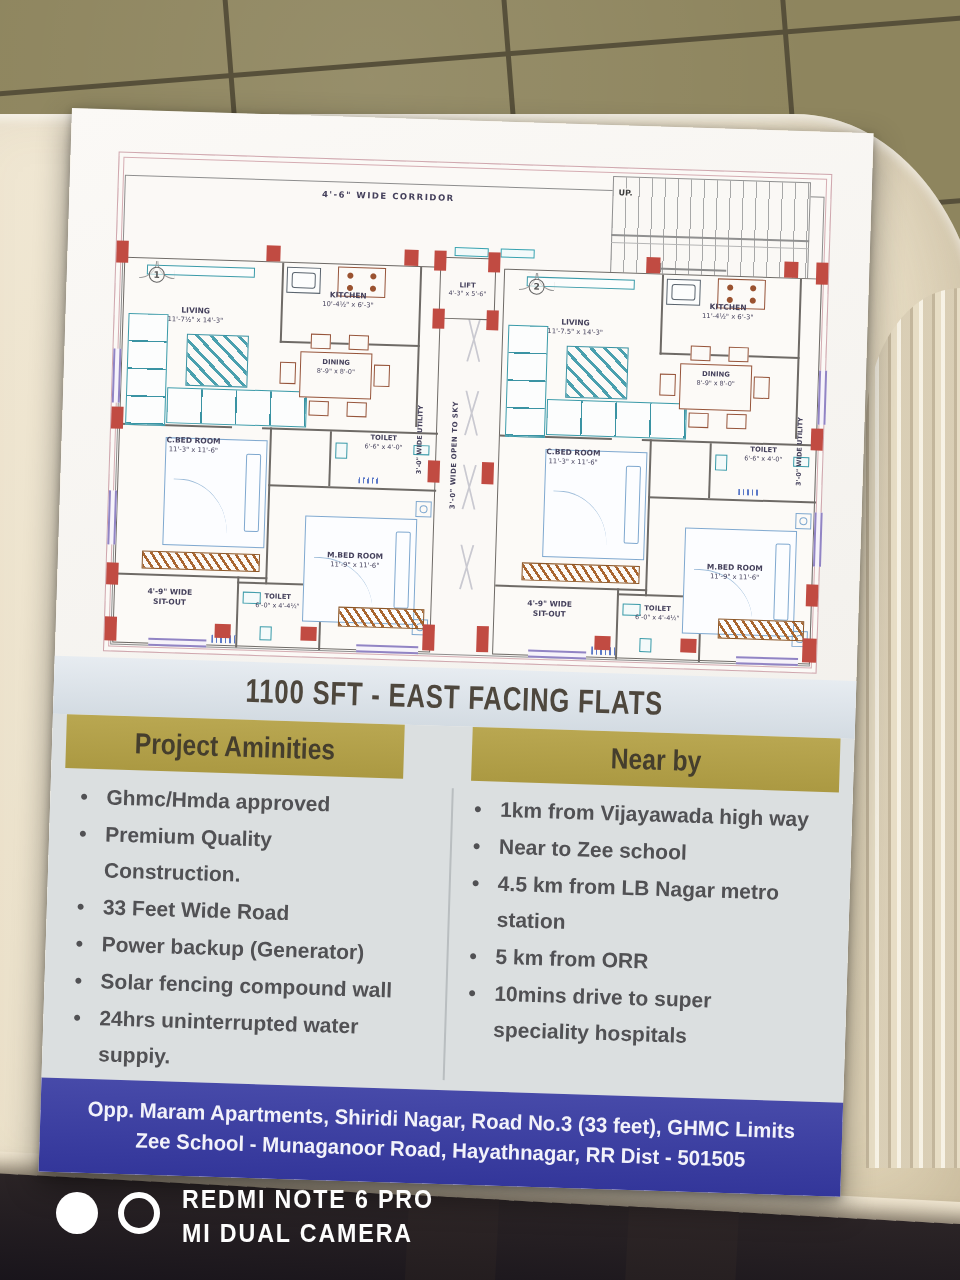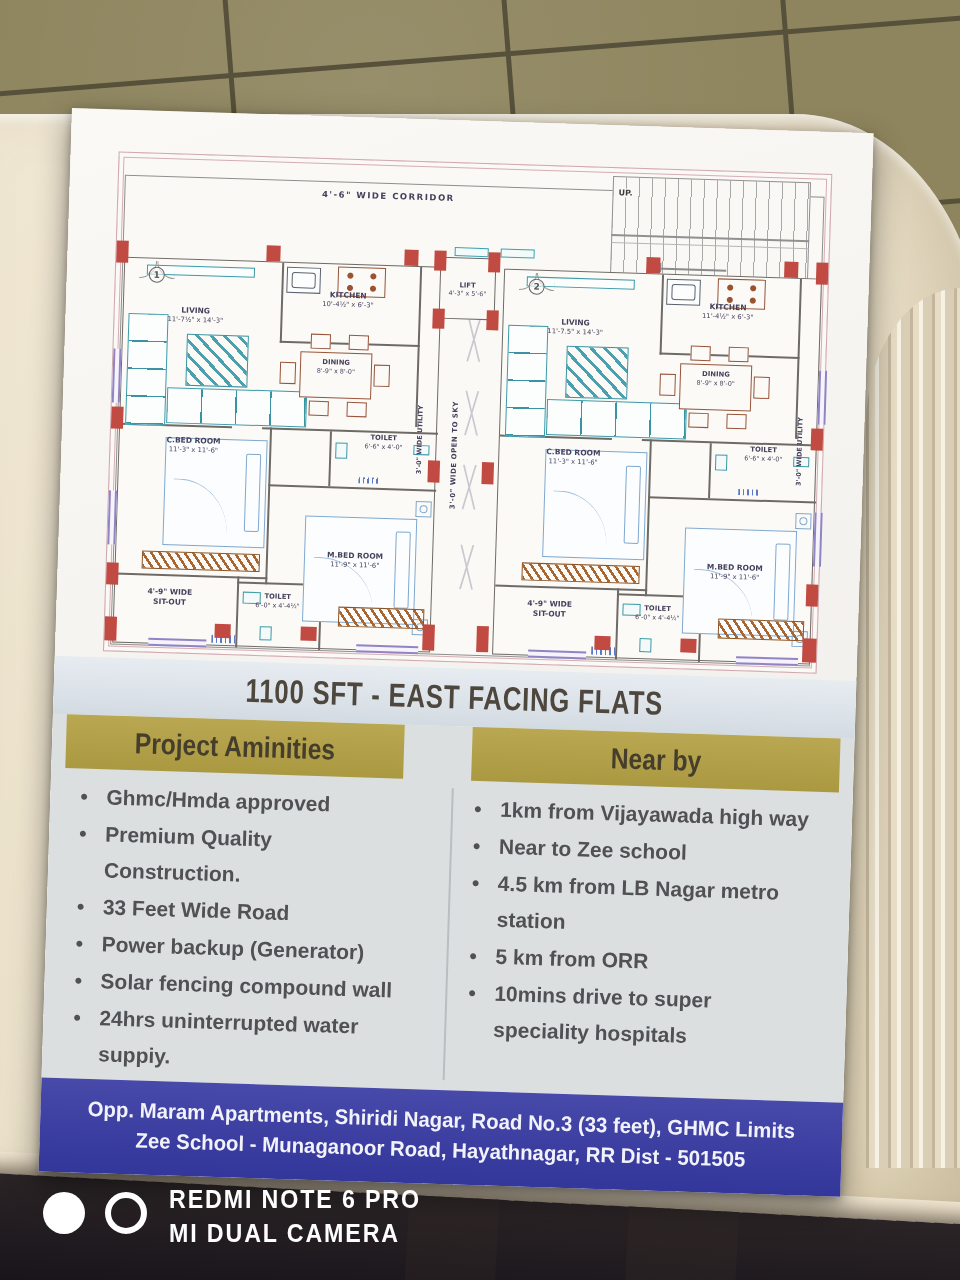--- a/index.html
+++ b/index.html
@@ -138,21 +138,21 @@
   .list li{position:relative;padding-left:30px;margin-bottom:1px;}
   .list li::before{content:"\2022";position:absolute;left:4px;top:0;line-height:36px;}
   .list li span{display:block;line-height:36px;white-space:nowrap;}
   .list-left{left:26px;width:372px;}
   .list-right{left:420px;width:370px;}
   .addr{position:absolute;left:0;top:970px;width:802px;height:94px;
     background:linear-gradient(180deg,#474aa9,#33369a);color:#f2f2fa;font-weight:bold;
     font-size:21px;text-align:center;padding-top:15px;line-height:30px;}
   .addr div{white-space:nowrap;transform:scaleX(.97);}
   
-  .cam-overlay{position:absolute;left:3px;top:1180px;width:700px;height:100px;z-index:20;text-decoration:underline;}
+  .cam-overlay{position:absolute;left:16px;top:1180px;width:700px;height:100px;z-index:20;text-decoration:underline;}
   .dot-filled{position:absolute;left:40px;top:12px;width:42px;height:42px;border-radius:50%;
     background:#ffffff;}
   .dot-ring{position:absolute;left:102px;top:12px;width:42px;height:42px;border-radius:50%;
     border:6px solid #ffffff;}
   .cam-text{position:absolute;left:166px;top:2px;color:#fdfdfd;font-size:25px;font-weight:600;
     letter-spacing:2px;line-height:34px;transform:scaleX(.93);transform-origin:left;}
 </style>
 </head>
 <body>
 

